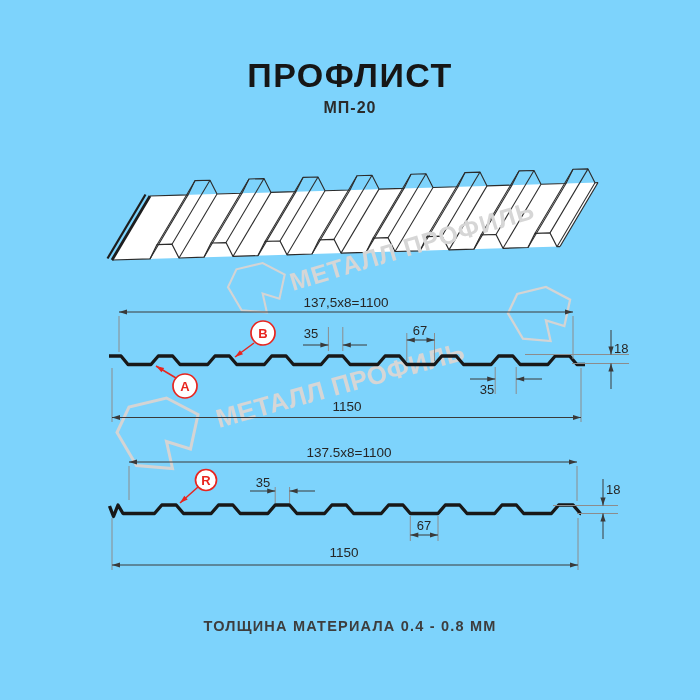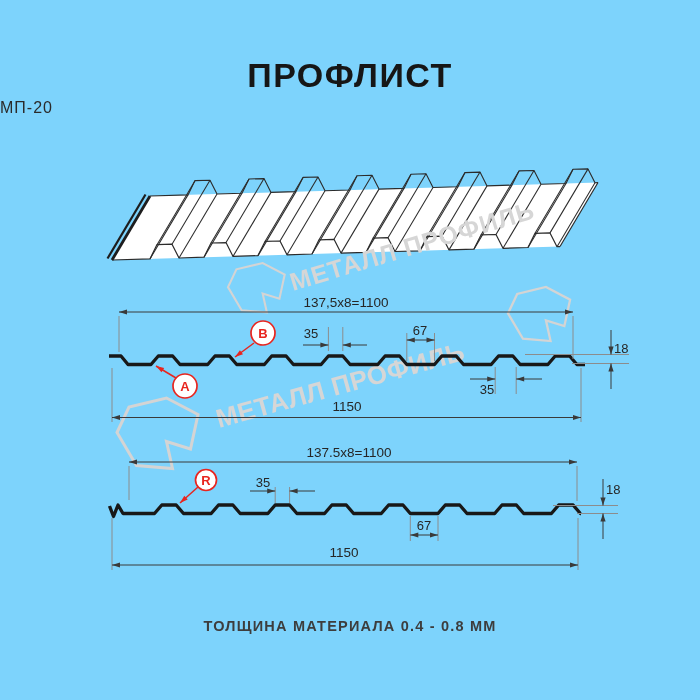--- a/index.html
+++ b/index.html
@@ -1,21 +1,21 @@
 <!DOCTYPE html>
 <html><head>
 <meta charset="utf-8">
 <style>
   html,body{margin:0;padding:0;background:#ffffff;}
   .page{position:relative;width:700px;height:700px;background:#7dd3fc;overflow:hidden;
         font-family:"Liberation Sans",sans-serif;}
   .title{position:absolute;top:56px;left:0;width:700px;text-align:center;
          font-size:34px;font-weight:700;letter-spacing:1.5px;color:#161616;}
-  .subtitle{position:absolute;top:99px;left:0;width:700px;text-align:left;
-         font-size:16px;font-weight:400;letter-spacing:1px;color:#2b2b2b;}
+  .subtitle{position:absolute;top:99px;left:0;width:700px;text-align:center;
+         font-size:16px;font-weight:700;letter-spacing:1px;color:#2b2b2b;}
   .footer{position:absolute;top:618px;left:0;width:700px;text-align:center;
          font-size:14.5px;font-weight:600;letter-spacing:1.2px;color:#3d3d3d;}
   svg{position:absolute;left:0;top:0;}
   svg text{font-family:"Liberation Sans",sans-serif;}
   .dimtxt{font-size:13px;fill:#262626;}
   .dimtxtL{font-size:13.5px;fill:#262626;}
   .wmtxt{font-size:25px;font-weight:700;letter-spacing:1px;fill:#d6d6d6;}
   .wmtxt2{font-size:26px;font-weight:700;letter-spacing:0.5px;fill:#d6d6d6;}
   .redc{fill:#ffffff;stroke:#e8251f;stroke-width:1.7;}
   .redl{font-size:13px;font-weight:700;fill:#e8251f;text-anchor:middle;}

